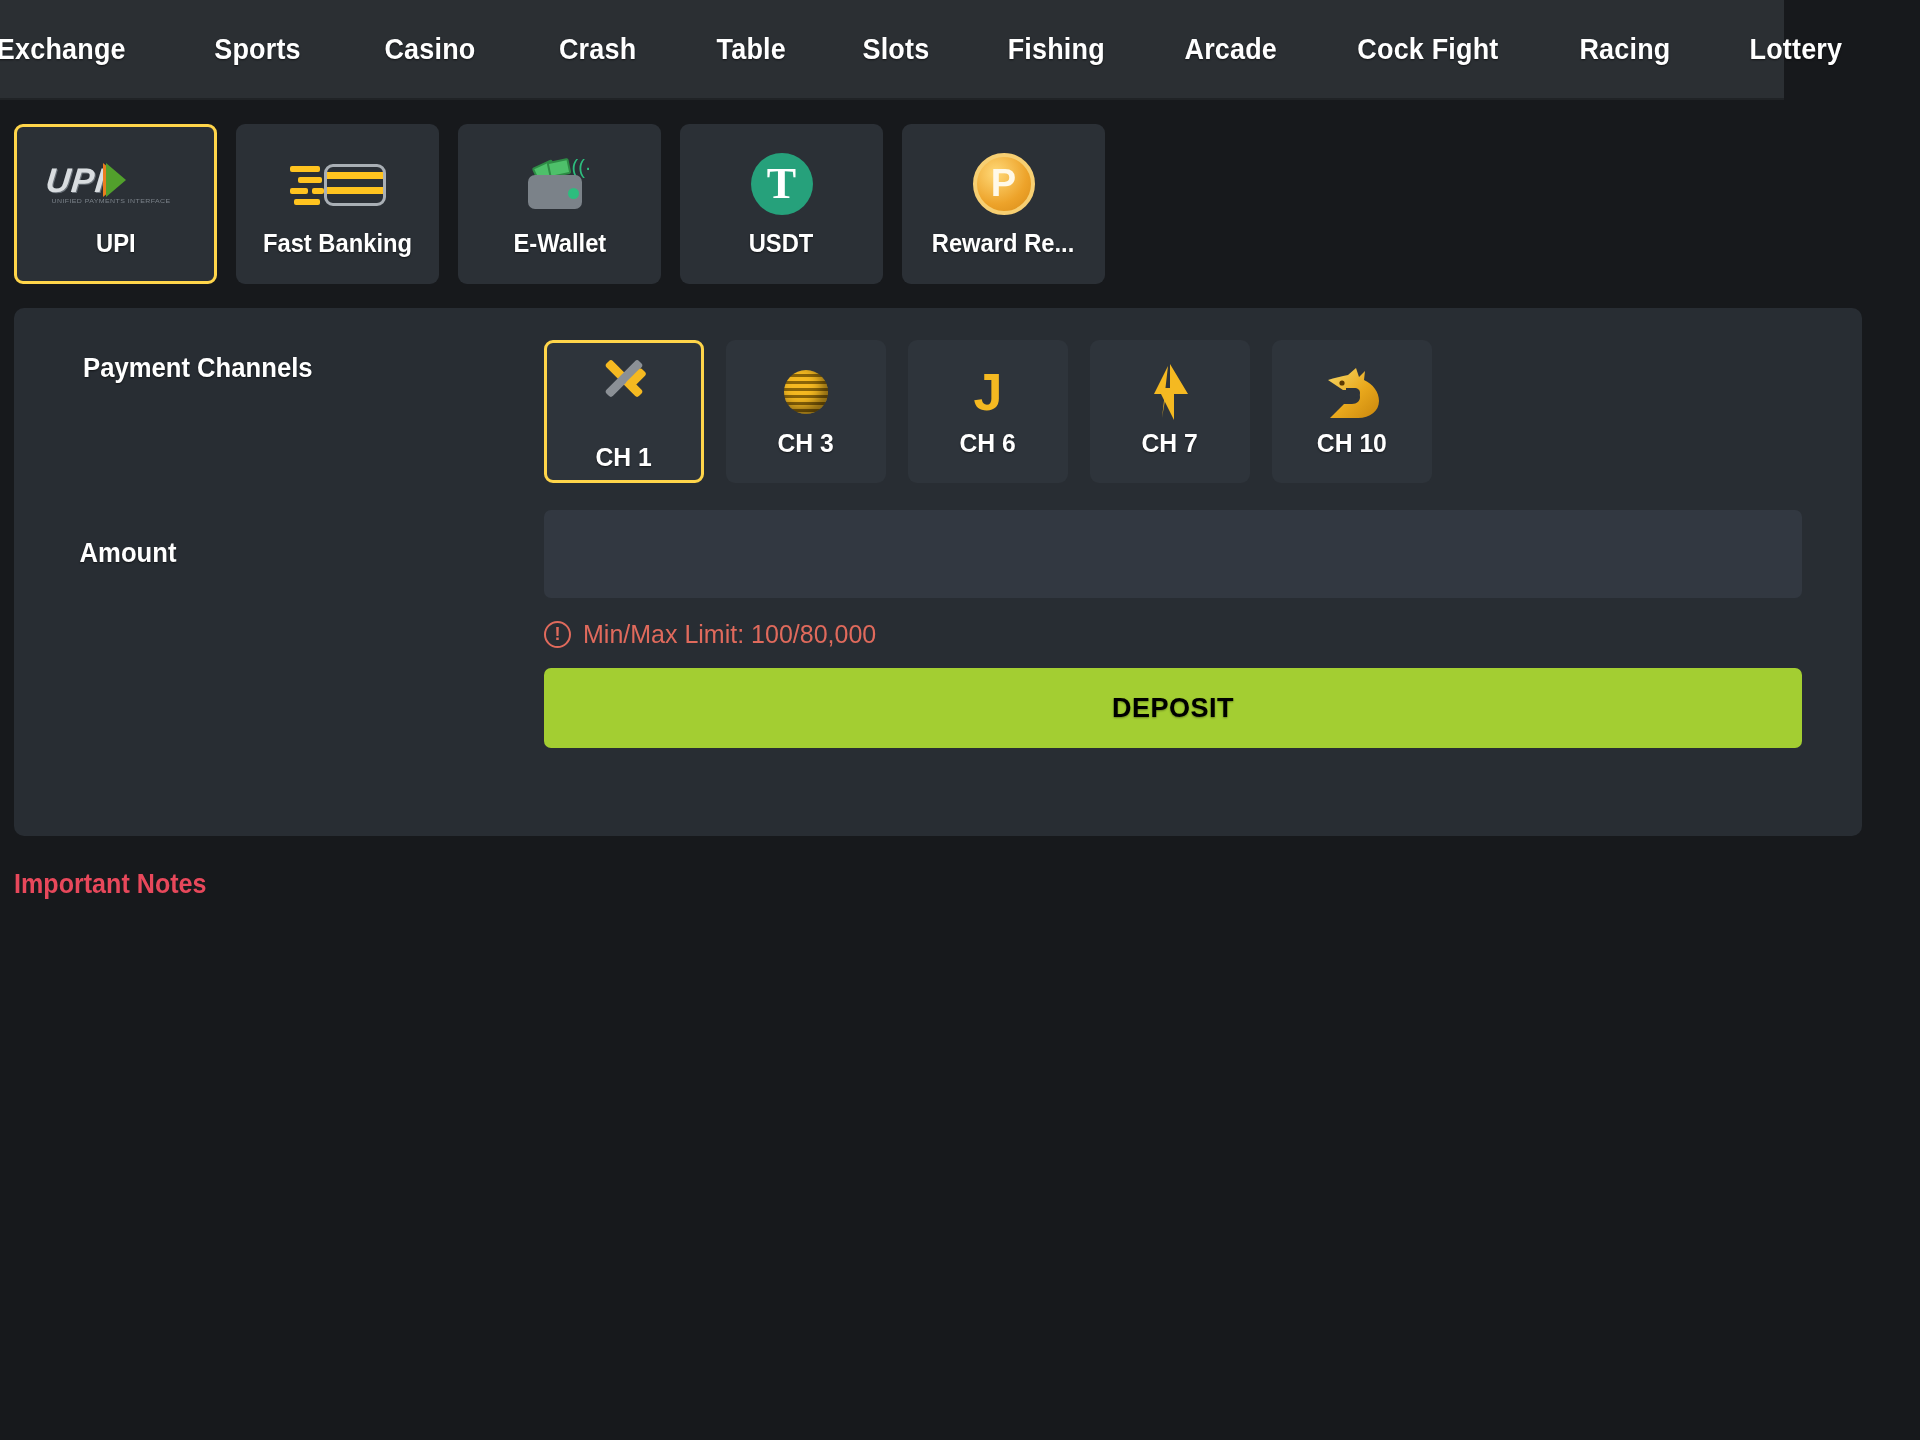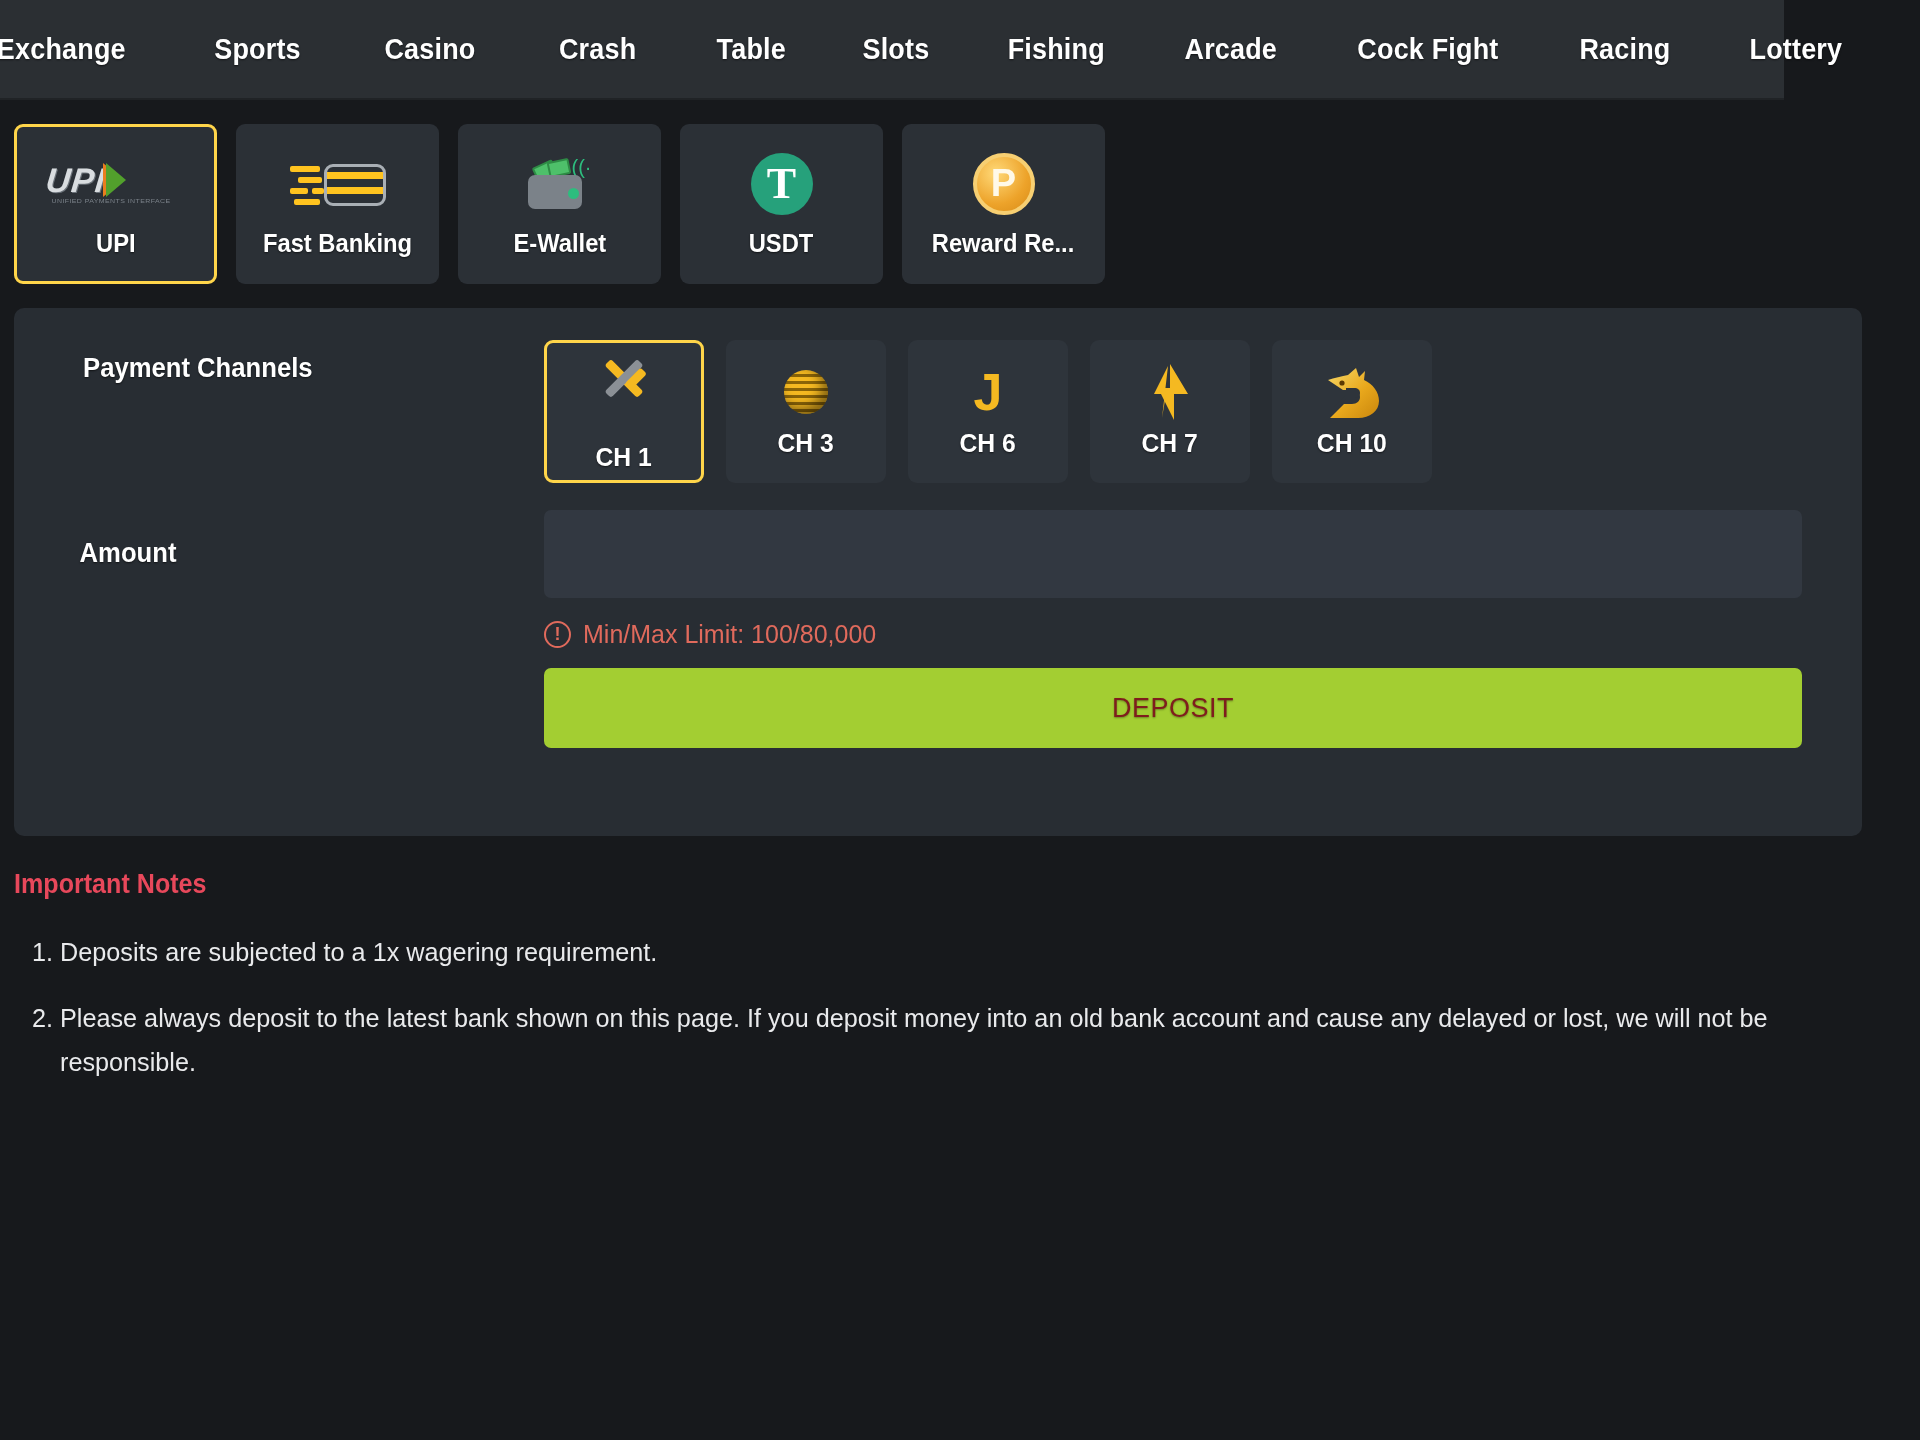--- a/index.html
+++ b/index.html
@@ -198,21 +198,21 @@
   .warn-circle {
     width: 27px; height: 27px; border-radius: 50%;
     border: 2.5px solid #e06a5c;
     display: flex; align-items: center; justify-content: center;
     font-size: 18px; font-weight: bold; line-height: 1; padding-bottom: 2px;
   }
   .deposit-btn {
     position: absolute; left: 530px; top: 360px;
     width: 1258px; height: 80px;
     background: #a3ce32; border: none; border-radius: 7px;
-    color: #7f1d1d; font-size: 27px; font-weight: normal;
+    color: #000000; font-size: 27px; font-weight: bold;
     letter-spacing: .5px; cursor: pointer;
     transform: none;
     text-shadow: 0 1px 2px rgba(0,0,0,.35);
     font-family: "Liberation Sans", sans-serif;
   }
 
   
   .notes { position: absolute; left: 14px; top: 869px; width: 1860px; }
   .notes-title {
     color: #e8485b; font-size: 27px; font-weight: bold;
@@ -349,17 +349,13 @@
   <div class="limit">
     <span class="warn-circle">!</span>
     <span>Min/Max Limit: 100/80,000</span>
   </div>
 
   <button class="deposit-btn">DEPOSIT</button>
 </div>
 
 <div class="notes">
   <div class="notes-title">Important Notes</div>
-  <ol id="notes-list">
-      <li>Deposits are subjected to a 1x wagering requirement.</li>
-      <li>Please always deposit to the latest bank shown on this page. If you deposit money into an old bank account and cause any delayed or lost, we will not be responsible.</li>
-    </ol>
 </div>
 
 </body></html>

